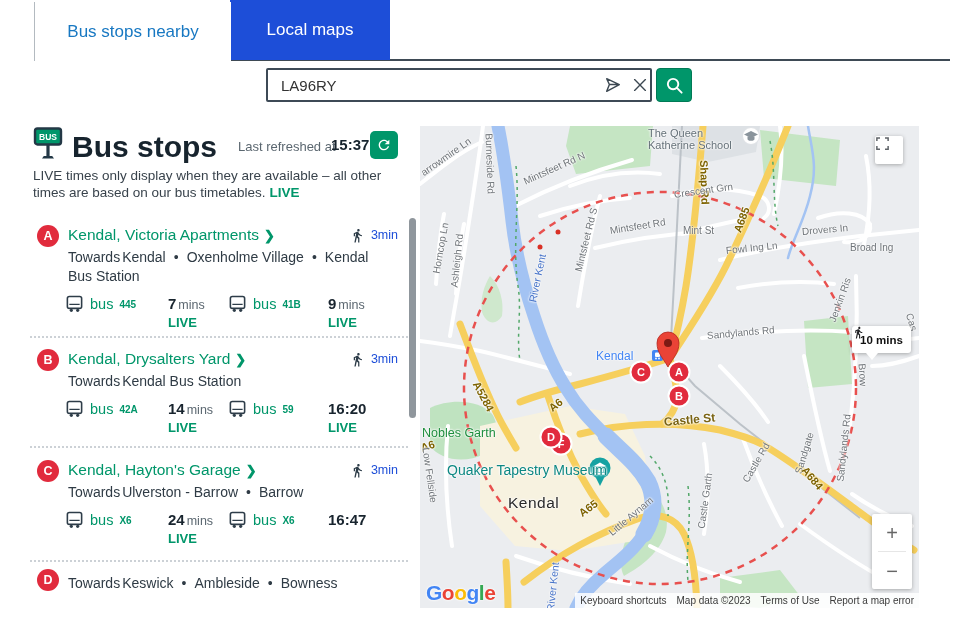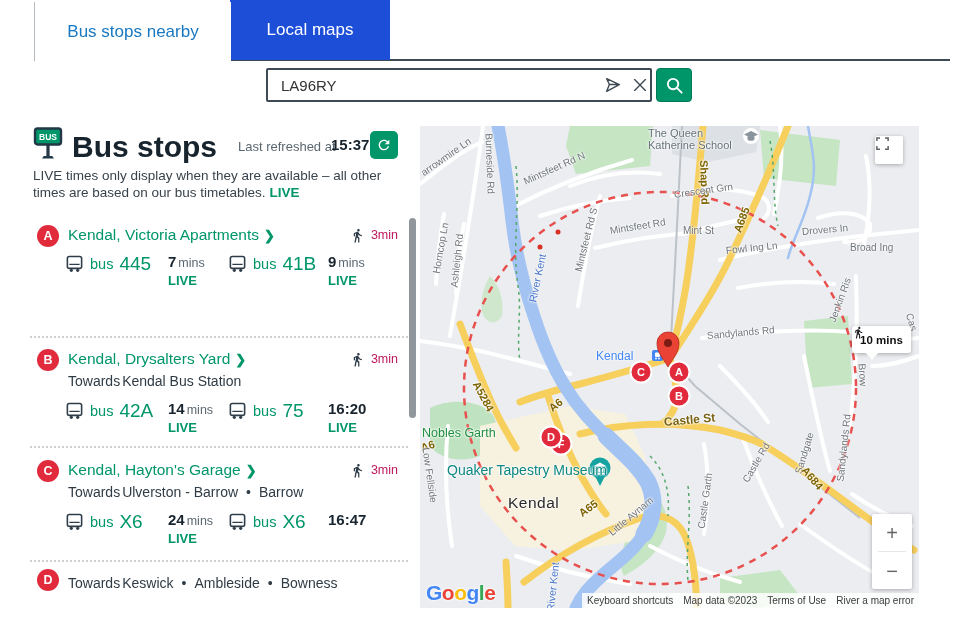--- a/index.html
+++ b/index.html
@@ -32,27 +32,27 @@
   .live-note{position:absolute;left:33px;top:167px;width:374px;font-size:13.5px;line-height:17px;color:#39434c}
   .live-word{color:#00966a;font-weight:700}
 
   .stop{position:absolute;left:30px;width:368px}
   .badge{position:absolute;left:7px;top:-1px;width:22px;height:22px;border-radius:50%;background:#e12b3d;
        color:#fff;font-size:12.5px;font-weight:700;display:flex;align-items:center;justify-content:center}
   .srow{margin-left:38px;display:flex;align-items:center}
   .sname{color:#00966a;font-size:15.5px;font-weight:500;text-decoration:none;cursor:pointer;white-space:nowrap}
   .chev{color:#00966a;font-weight:700;font-size:13px;margin-left:5px}
   .chev::before{content:"\276F"}
-  .walk{margin-left:auto;display:flex;align-items:center;gap:6px;font-size:12.5px;color:#be185d;white-space:nowrap}
+  .walk{margin-left:auto;display:flex;align-items:center;gap:6px;font-size:12.5px;color:#1d4ed8;white-space:nowrap}
   .towards{margin-left:38px;margin-top:4px;max-width:314px;font-size:14px;line-height:19px;color:#2f3b45}
   .ti+.ti::before{content:"\2022";margin:0 8px;color:#2f3b45}
   .tw{margin-right:2px}
   .deps{margin-left:35px;margin-top:9px;display:grid;grid-template-columns:103px 60px 100px 1fr;align-items:start}
   .dep-route{display:flex;align-items:center;gap:6px;color:#00966a;font-size:14.5px}
-  .dep-route b{font-size:19px;font-weight:400}
+  .dep-route b{font-size:10px;font-weight:700}
   .dep-time .t{font-size:15px;font-weight:700;color:#18242e}
   .dep-time .u{font-size:12.5px;color:#5b6770;margin-left:2px}
   .dep-live{color:#00966a;font-weight:700;font-size:13px;margin-top:2px}
   .divider{position:absolute;left:30px;width:378px;border-top:2px dotted #ccd1d6;height:0}
   .scroll-thumb{position:absolute;left:409px;top:218px;width:7px;height:200px;background:#8f969c;border-radius:4px;cursor:grab}
 
   
   #map{position:absolute;left:420px;top:126px;width:499px;height:482px;overflow:hidden;background:#ebedf0;cursor:grab}
   #map svg{position:absolute;left:0;top:0}
   .ml{position:absolute;font-size:10px;color:#70757a;white-space:nowrap;transform-origin:0 50%;
@@ -130,20 +130,23 @@
   <div class="srow">
     <a class="sname">Kendal, Victoria Apartments</a>
     <span class="chev"></span>
     <span class="walk">
       <svg width="15" height="15" viewBox="0 0 24 24">
           <path fill="#2e3d49" d="M13.5 5.5c1.1 0 2-.9 2-2s-.9-2-2-2-2 .9-2 2 .9 2 2 2zM9.8 8.9L7 23h2.1l1.8-8 2.1 2v6h2v-7.5l-2.1-2 .6-3C14.8 12 16.8 13 19 13v-2c-1.9 0-3.5-1-4.3-2.4l-1-1.6c-.4-.6-1-1-1.7-1-.3 0-.5.1-.8.1L6 8.3V13h2V9.6l1.8-.7"></path>
         </svg>
       <span>3min</span>
     </span>
   </div>
+  <div class="towards">
+    <span class="tw">Towards</span><span class="ti">Kendal</span><span class="ti">Oxenholme Village</span><span class="ti">Kendal Bus Station</span>
+  </div>
   <div class="deps">
     <div class="dep-route">
       <svg width="19" height="18" viewBox="0 0 24 22">
           <rect x="3" y="1.5" width="18" height="15" rx="2.5" fill="none" stroke="#2e3d49" stroke-width="2"></rect>
           <path d="M5.5 11.5 h13" stroke="#2e3d49" stroke-width="1.6"></path>
           <circle cx="8" cy="19" r="2" fill="#2e3d49"></circle>
           <circle cx="16" cy="19" r="2" fill="#2e3d49"></circle>
         </svg>
       <span>bus</span>
         <b>445</b>
@@ -201,21 +204,21 @@
       <div class="dep-live">LIVE</div>
     </div>
     <div class="dep-route">
       <svg width="19" height="18" viewBox="0 0 24 22">
           <rect x="3" y="1.5" width="18" height="15" rx="2.5" fill="none" stroke="#2e3d49" stroke-width="2"></rect>
           <path d="M5.5 11.5 h13" stroke="#2e3d49" stroke-width="1.6"></path>
           <circle cx="8" cy="19" r="2" fill="#2e3d49"></circle>
           <circle cx="16" cy="19" r="2" fill="#2e3d49"></circle>
         </svg>
       <span>bus</span>
-        <b>75</b>
+        <b>59</b>
     </div>
     <div class="dep-time">
       <span class="t">16:20</span><span class="u"></span>
       <div class="dep-live">LIVE</div>
     </div>
   </div>
 </div>
 <div class="divider" style="top:446px"></div>
 
 <div class="stop" style="top:461px">
@@ -464,15 +467,15 @@
     <div class="zoom-sep"></div>
     <button class="zoom-btn">−</button>
   </div>
   <div class="google-logo">
     <span style="color:#4285F4">G</span><span style="color:#EA4335">o</span><span style="color:#FBBC05">o</span><span style="color:#4285F4">g</span><span style="color:#34A853">l</span><span style="color:#EA4335">e</span>
   </div>
   <div class="gmap-attr">
     <span>Keyboard shortcuts</span>
     <span>Map data ©2023</span>
     <span>Terms of Use</span>
-    <span>River a map error</span>
+    <span>Report a map error</span>
   </div>
 </div>
 
 </body></html>

